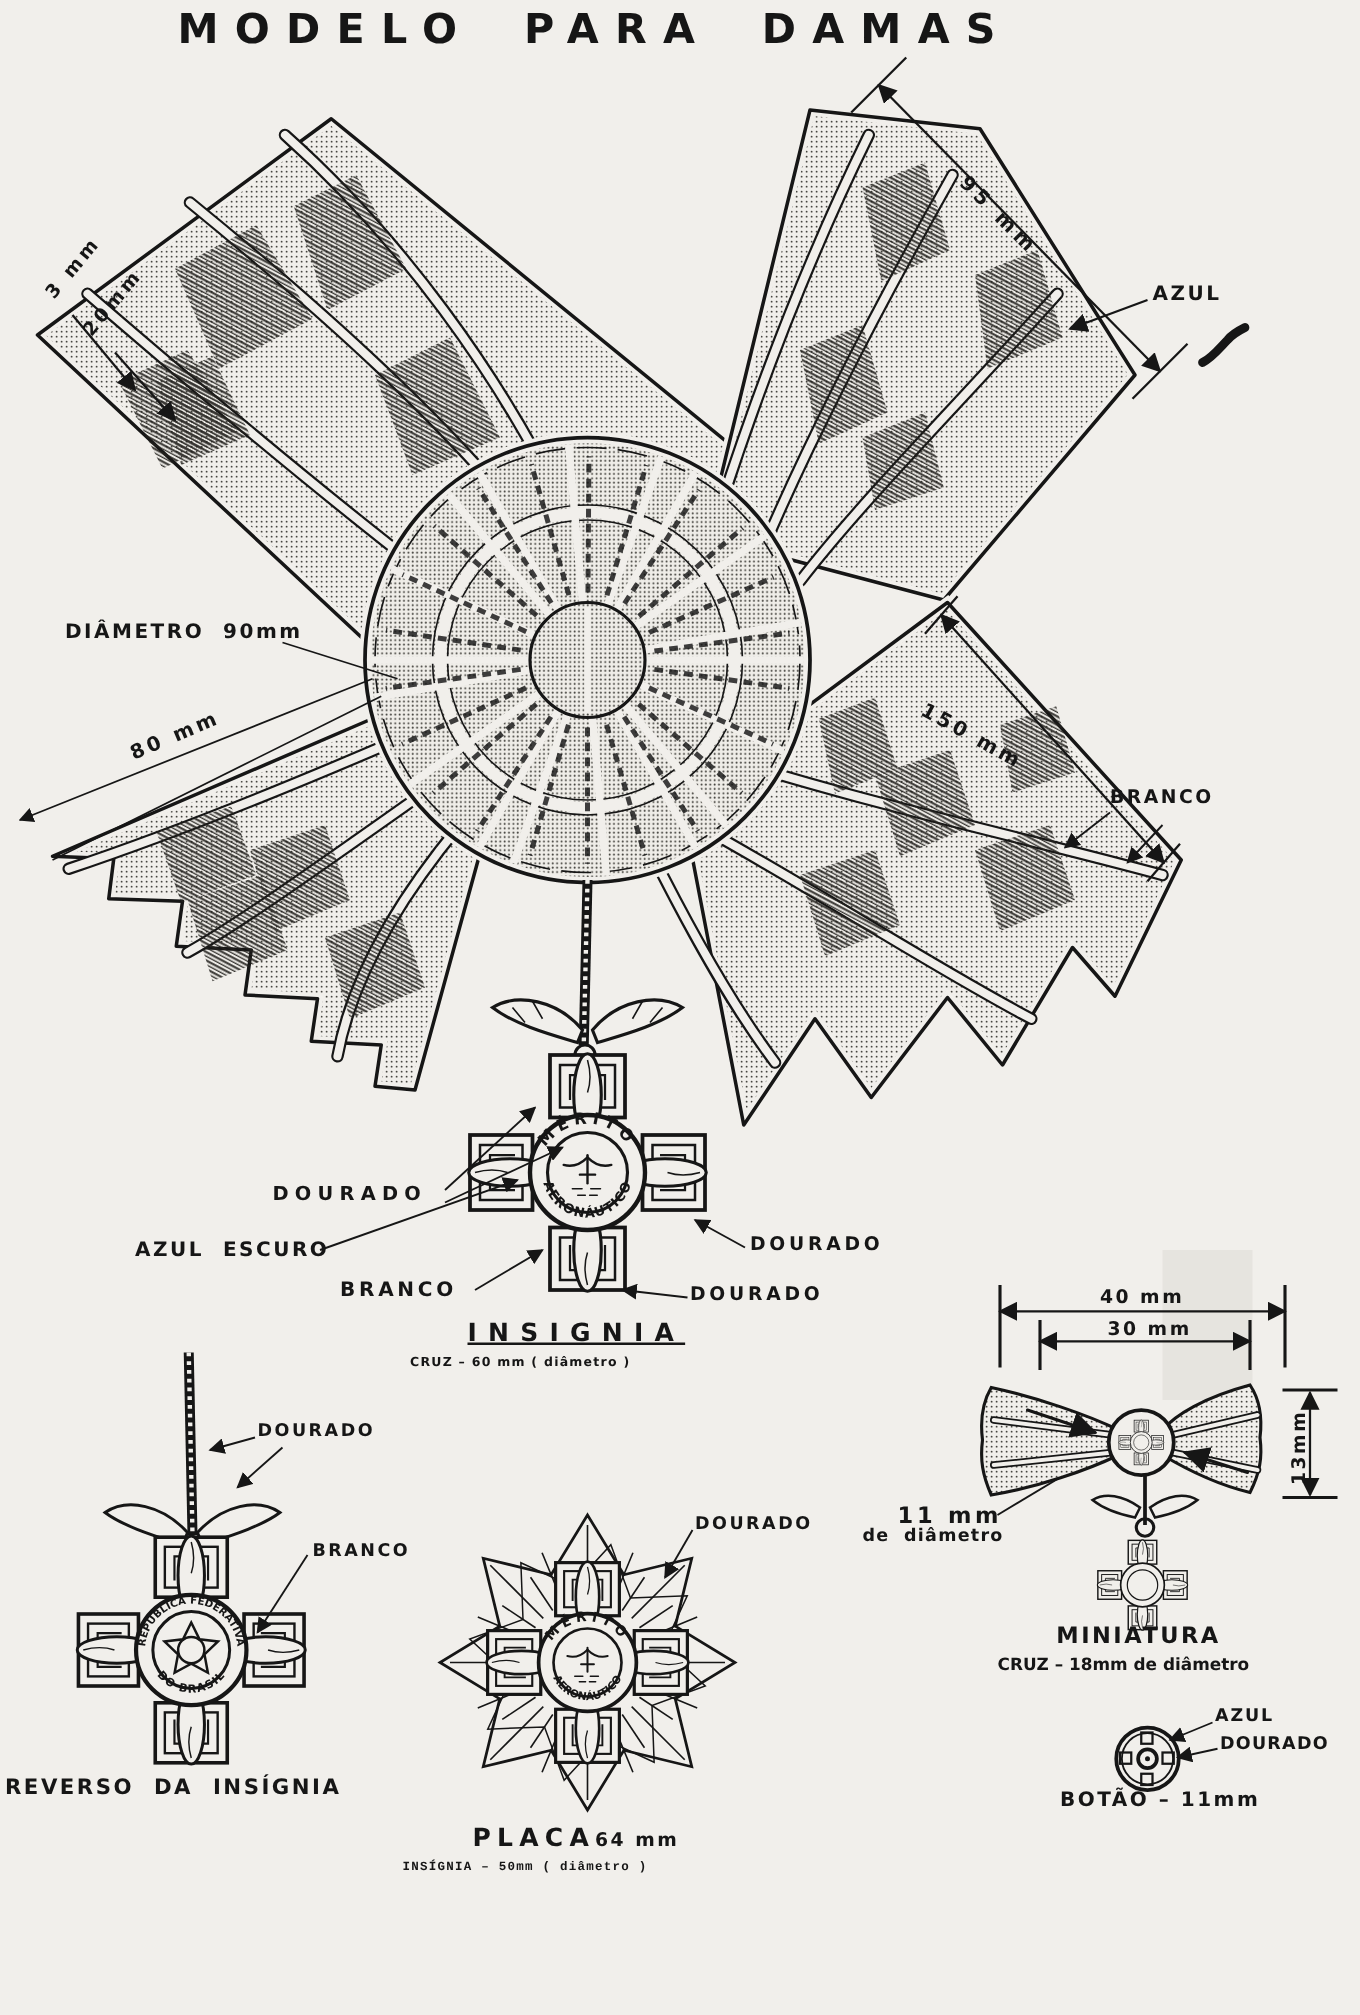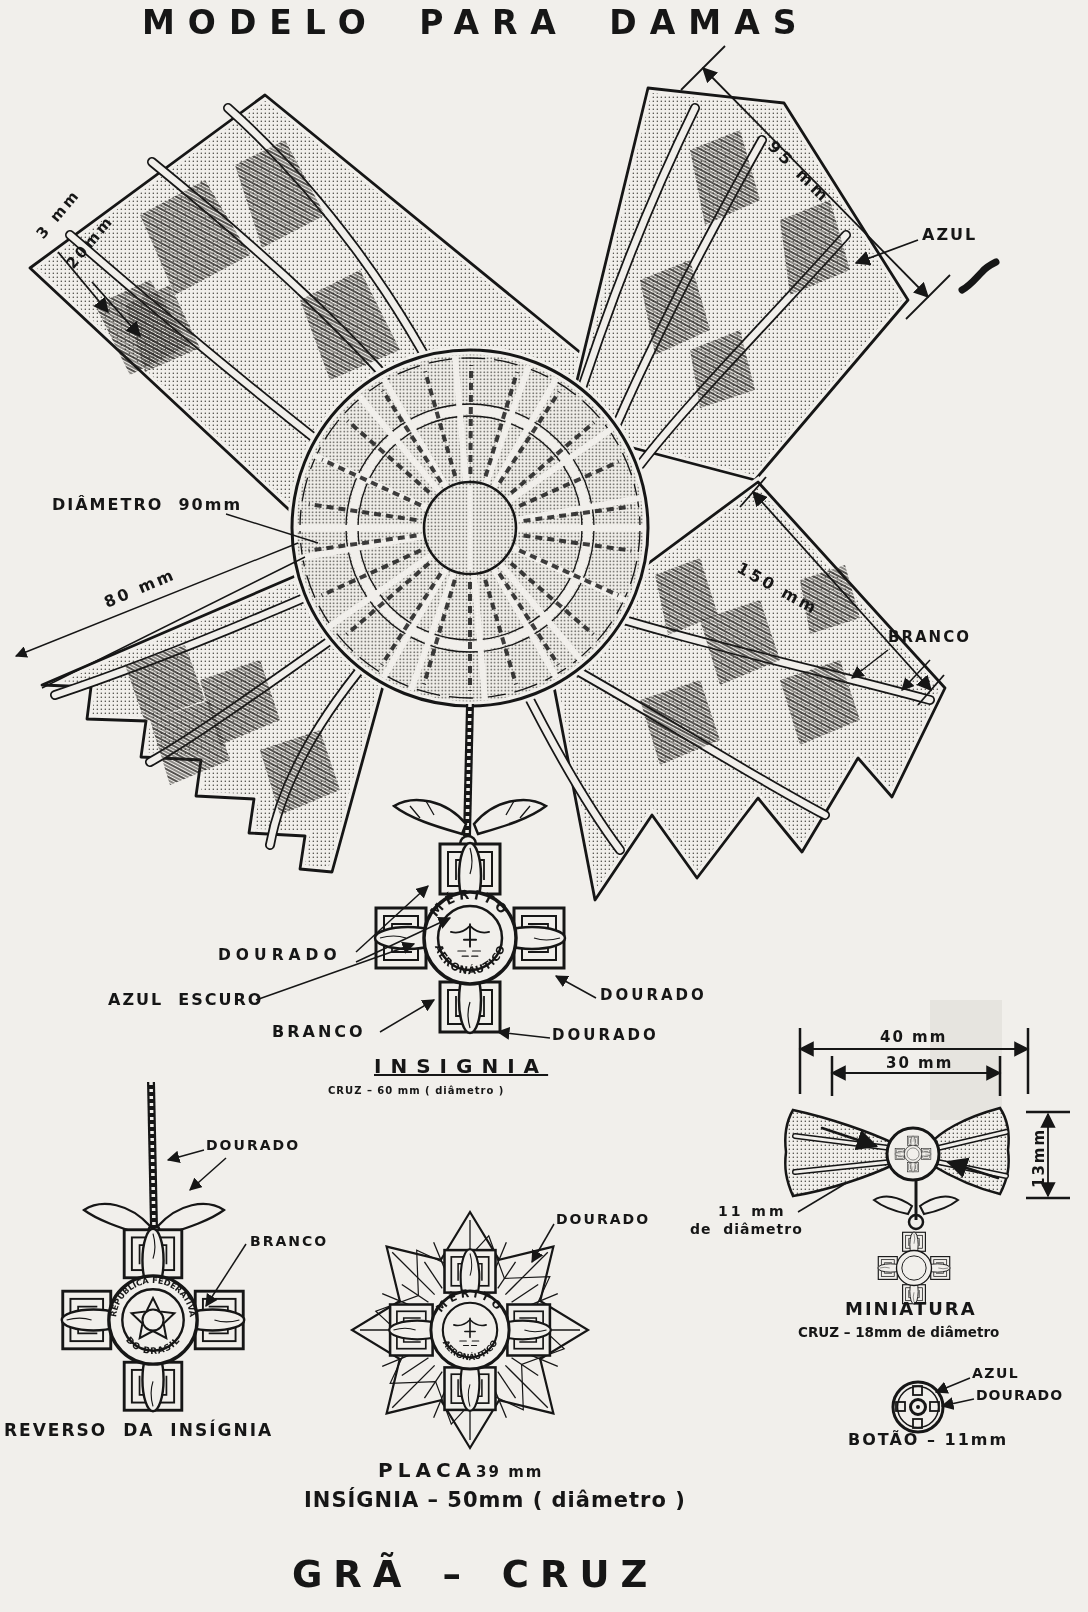--- a/index.html
+++ b/index.html
@@ -413,31 +413,30 @@
   <div class="lb" style="left:108px;top:992px;font-size:16px;letter-spacing:2px;">AZUL  ESCURO</div>
   <div class="lb" style="left:272px;top:1024px;font-size:16px;letter-spacing:3px;">BRANCO</div>
   <div class="lb" style="left:600px;top:988px;font-size:15px;letter-spacing:3px;">DOURADO</div>
   <div class="lb" style="left:552px;top:1028px;font-size:15px;letter-spacing:3px;">DOURADO</div>
   <div class="lb" style="left:374px;top:1056px;font-size:20px;letter-spacing:9px;text-decoration:underline;">INSIGNIA</div>
   <div class="lb" style="left:328px;top:1086px;font-size:10px;letter-spacing:1px;">CRUZ – 60 mm ( diâmetro )</div>
 
   <div class="lb" style="left:880px;top:1030px;font-size:15px;letter-spacing:2px;">40 mm</div>
   <div class="lb" style="left:886px;top:1056px;font-size:15px;letter-spacing:2px;">30 mm</div>
   <div class="lb" style="left:1032px;top:1188px;font-size:15px;letter-spacing:2px;transform:rotate(-90deg);">13mm</div>
-  <div class="lb" style="left:718px;top:1204px;font-size:14px;letter-spacing:3px;">11 mm</div>
+  <div class="lb" style="left:718px;top:1204px;font-size:18px;letter-spacing:3px;">11 mm</div>
   <div class="lb" style="left:690px;top:1222px;font-size:14px;letter-spacing:1px;">de  diâmetro</div>
   <div class="lb" style="left:845px;top:1300px;font-size:18px;letter-spacing:2px;">MINIATURA</div>
   <div class="lb" style="left:798px;top:1326px;font-size:13.5px;">CRUZ – 18mm de diâmetro</div>
 
   <div class="lb" style="left:206px;top:1138px;font-size:14px;letter-spacing:2px;">DOURADO</div>
   <div class="lb" style="left:250px;top:1234px;font-size:14px;letter-spacing:2px;">BRANCO</div>
   <div class="lb" style="left:4px;top:1422px;font-size:17px;letter-spacing:2px;word-spacing:8px;">REVERSO DA INSÍGNIA</div>
 
   <div class="lb" style="left:556px;top:1212px;font-size:14px;letter-spacing:2px;">DOURADO</div>
-  <div class="lb" style="left:378px;top:1460px;font-size:20px;letter-spacing:5px;"><span>PLACA</span><span style="font-size:15px;letter-spacing:2px;">39 mm</span></div>
-  <div class="lb" style="left:304px;top:1490px;font-size:21px;letter-spacing:1px;">INSÍGNIA – 50mm ( diâmetro )</div>
+  <div class="lb" style="left:378px;top:1460px;font-size:20px;letter-spacing:5px;"><span>PLACA</span><span style="font-size:15px;letter-spacing:2px;">64 mm</span></div>
+  <div class="lb" style="left:322px;top:1490px;font-size:10px;letter-spacing:1px;font-family:Liberation Mono, monospace;">INSÍGNIA – 50mm ( diâmetro )</div>
 
   <div class="lb" style="left:972px;top:1366px;font-size:14px;letter-spacing:1.5px;">AZUL</div>
   <div class="lb" style="left:976px;top:1388px;font-size:14px;letter-spacing:1px;">DOURADO</div>
   <div class="lb" style="left:848px;top:1432px;font-size:16px;letter-spacing:2px;">BOTÃO – 11mm</div>
 
-  <div class="lb t-bot" style="left:292px;top:1556px;">GRÃ – CRUZ</div>
 </div>
 
 </body></html>

